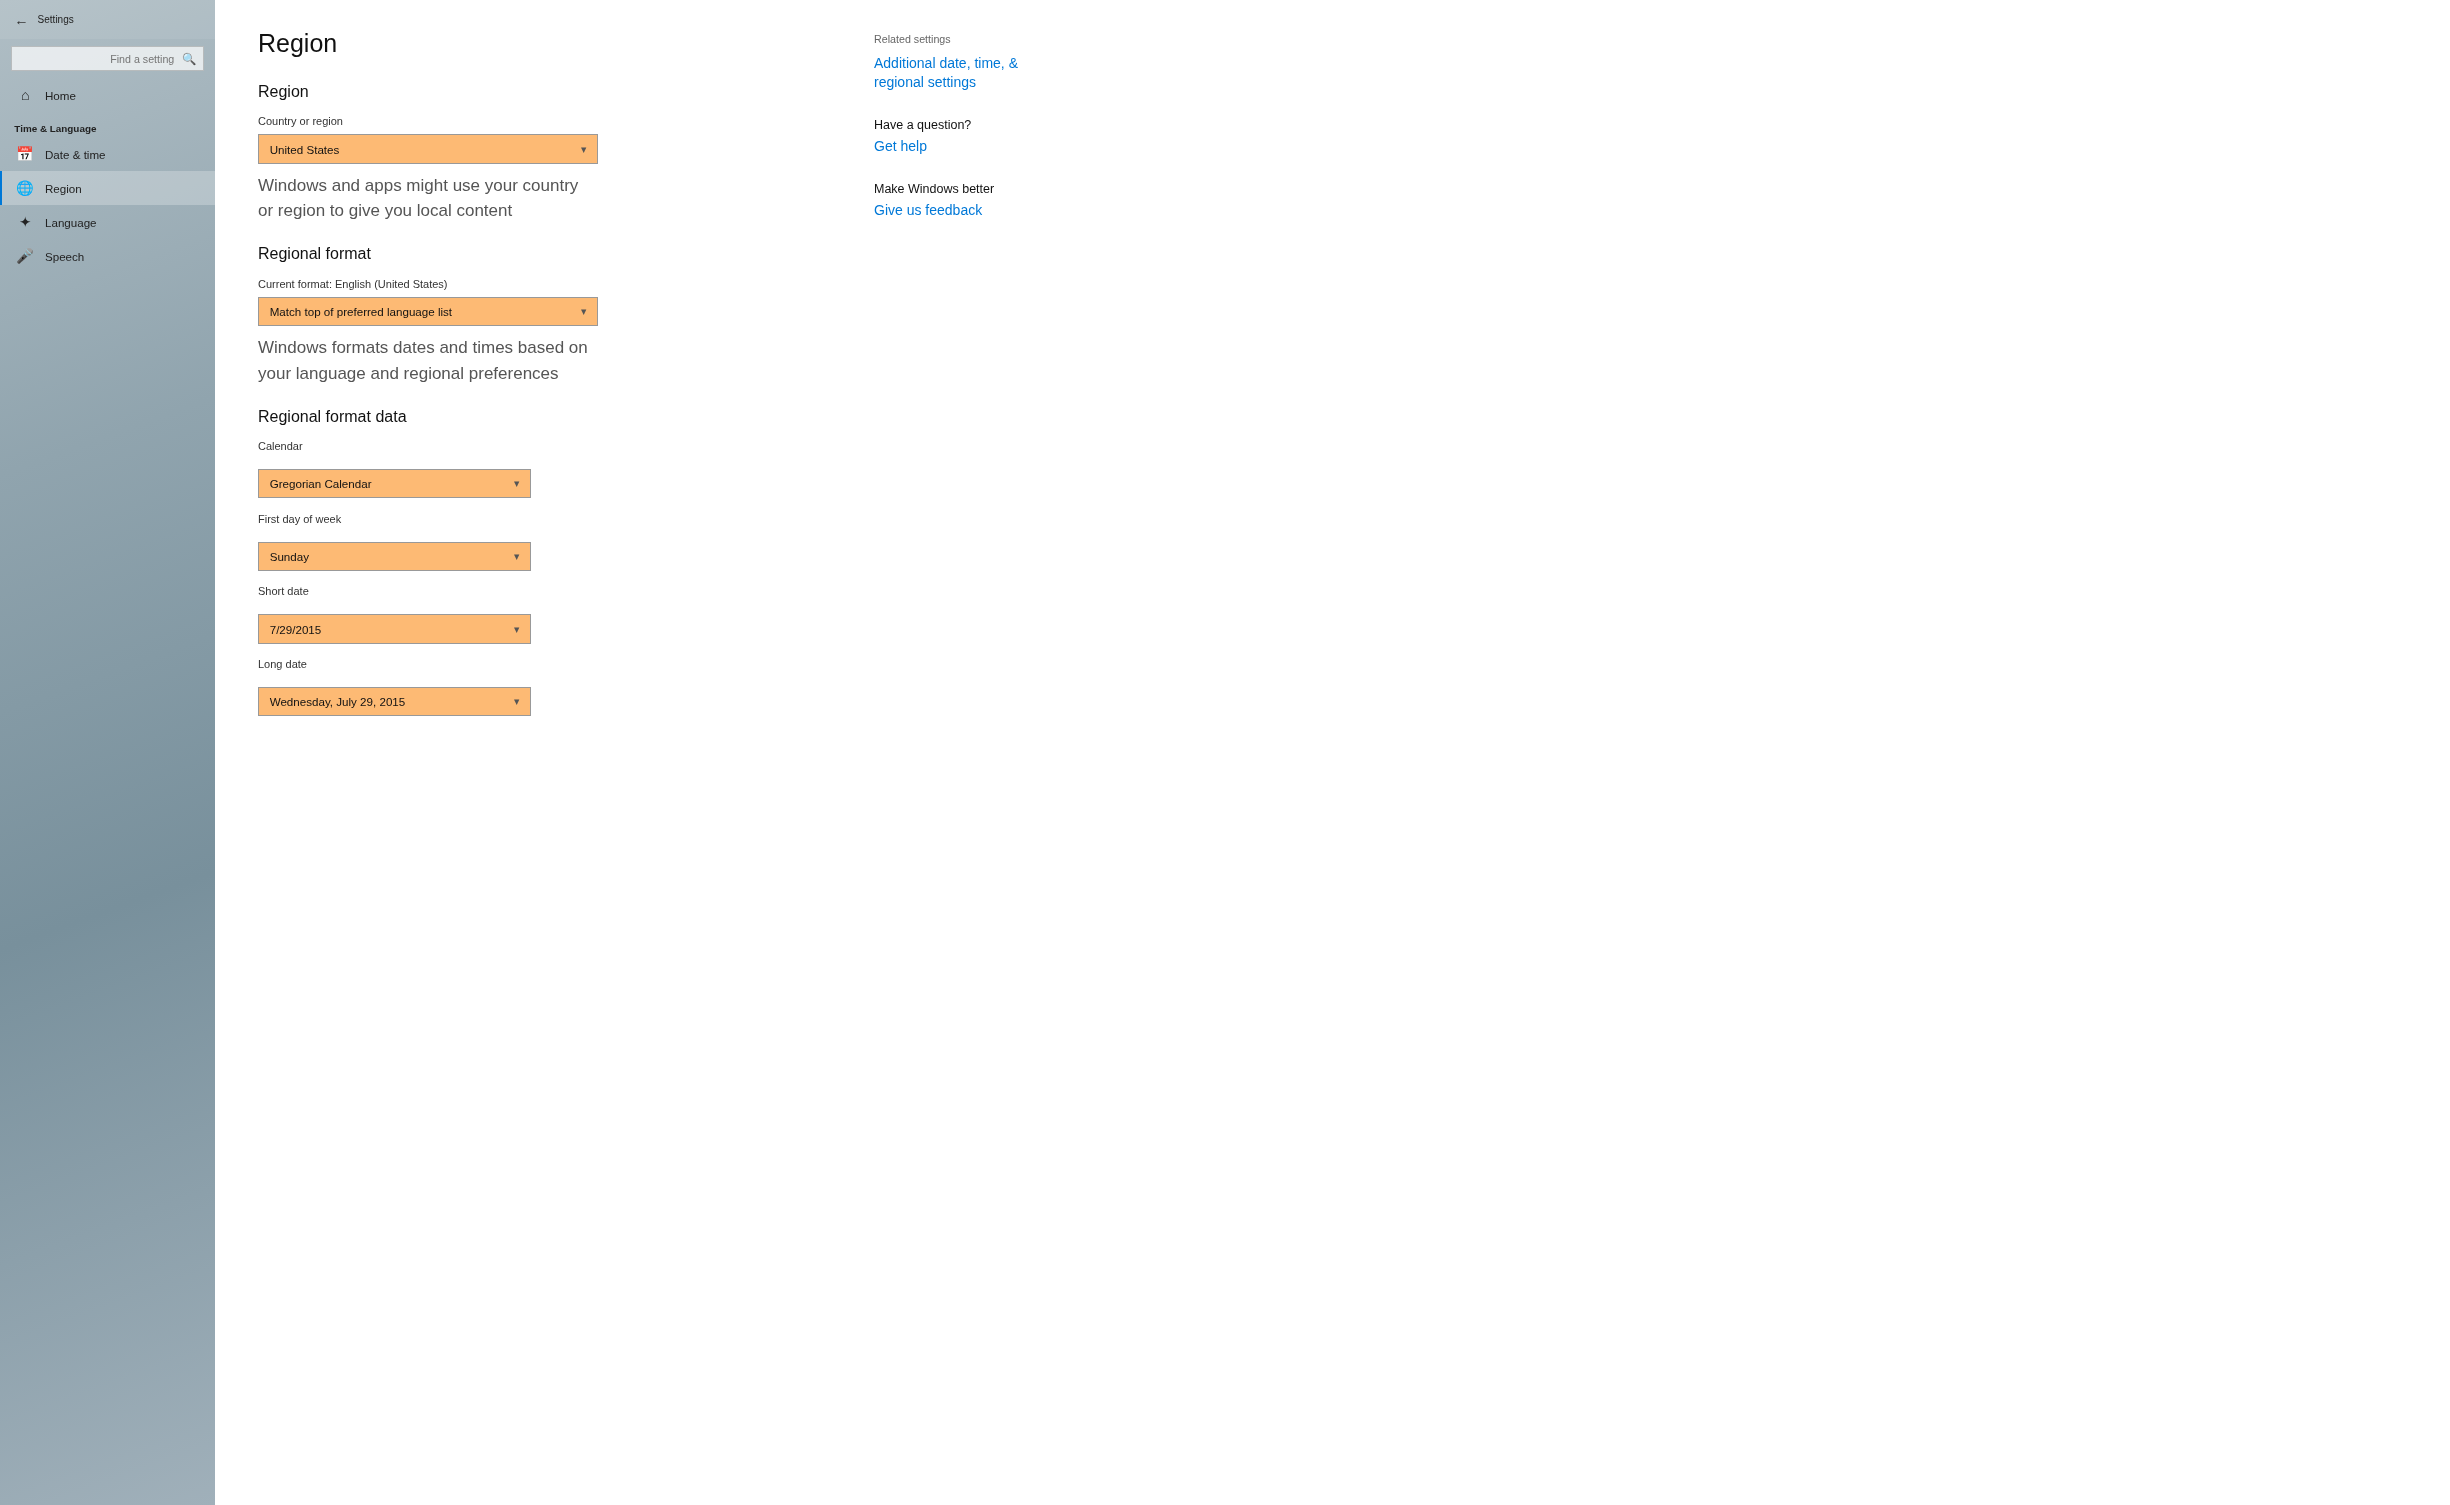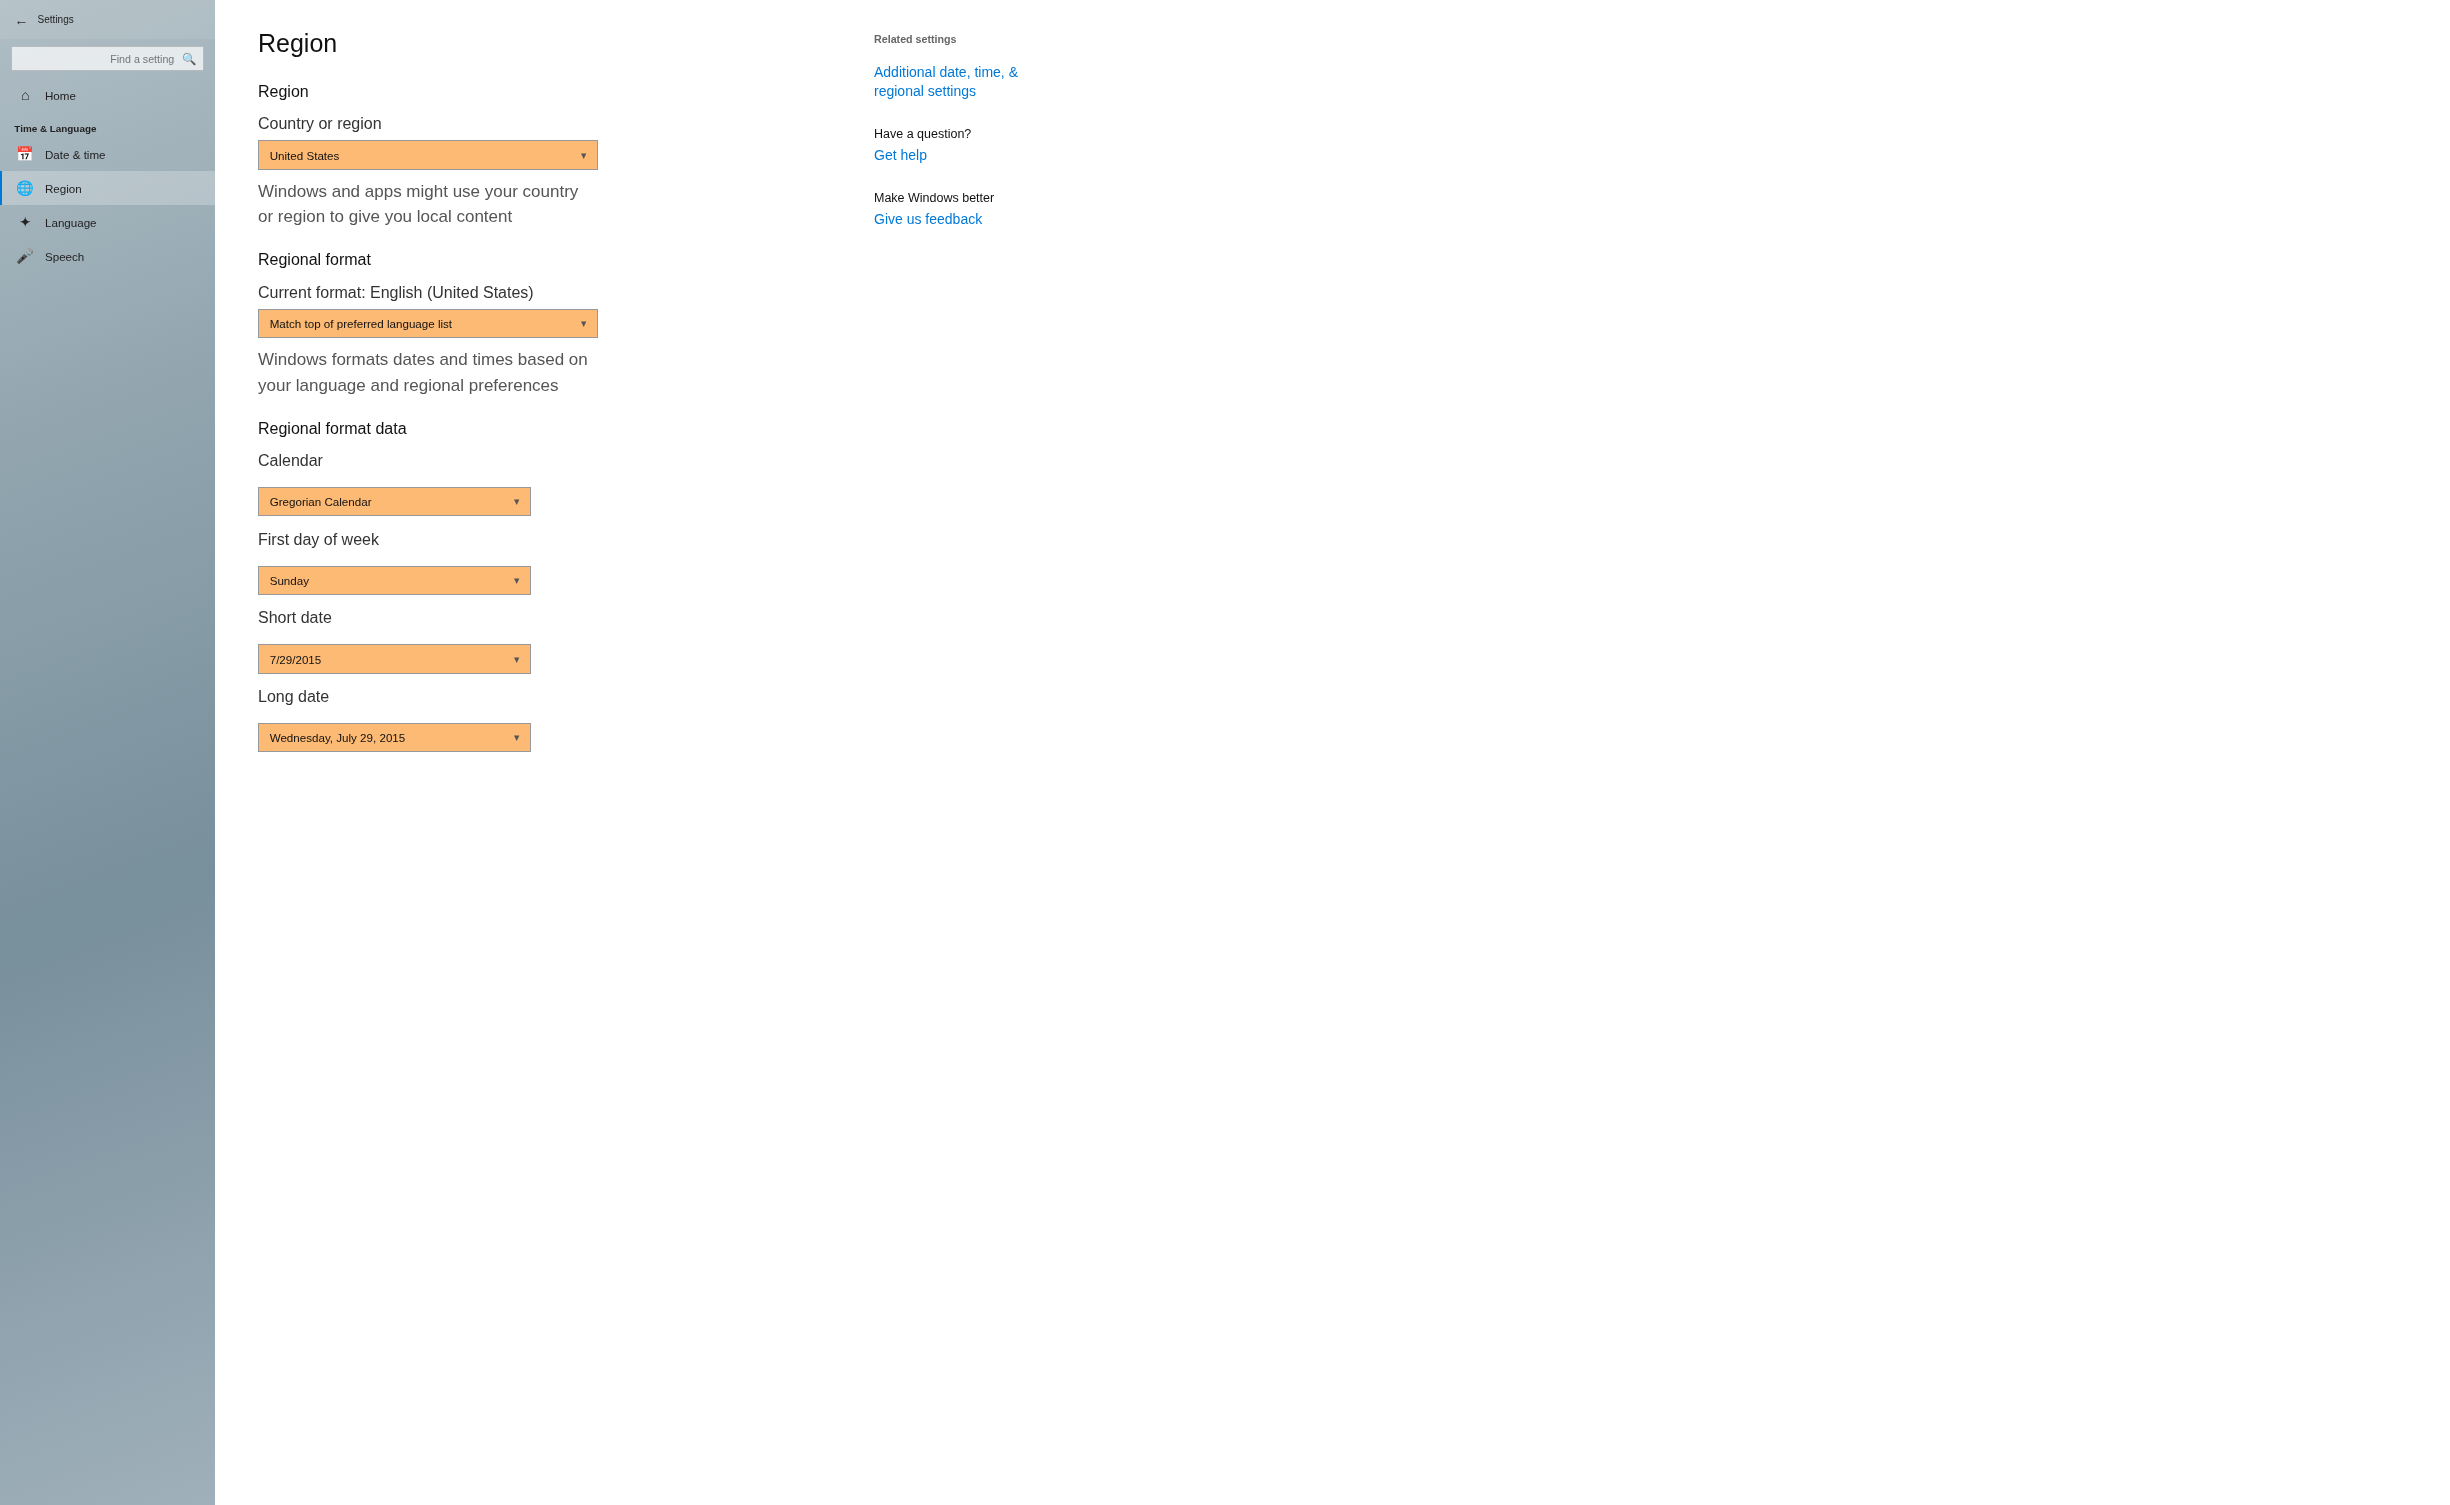--- a/index.html
+++ b/index.html
@@ -112,21 +112,21 @@
       color: #111;
       margin-bottom: 25px;
     }
     .section-heading {
       font-size: 16px;
       font-weight: 400;
       color: #111;
       margin-bottom: 14.3px;
     }
     .field-label {
-      font-size: 16px;
+      font-size: 11px;
       color: #333;
       margin-bottom: 7.2px;
     }
     .dropdown-select {
       display: flex;
       align-items: center;
       justify-content: space-between;
       border: 0.9px solid #999;
       padding: 7.2px 10.7px;
       cursor: pointer;
@@ -156,22 +156,22 @@
 
     
     .right-panel {
       width: 197px;
       min-width: 197px;
       padding-top: 3.6px;
     }
     .panel-section-title {
       font-size: 10.7px;
       color: #666;
-      margin-bottom: 18px;
-      font-weight: 700;
+      margin-bottom: 9px;
+      font-weight: 400;
     }
     .panel-link {
       color: #0078d7;
       font-size: 14px;
       cursor: pointer;
       text-decoration: none;
       display: block;
       margin-bottom: 7.2px;
       line-height: 1.4;
     }

